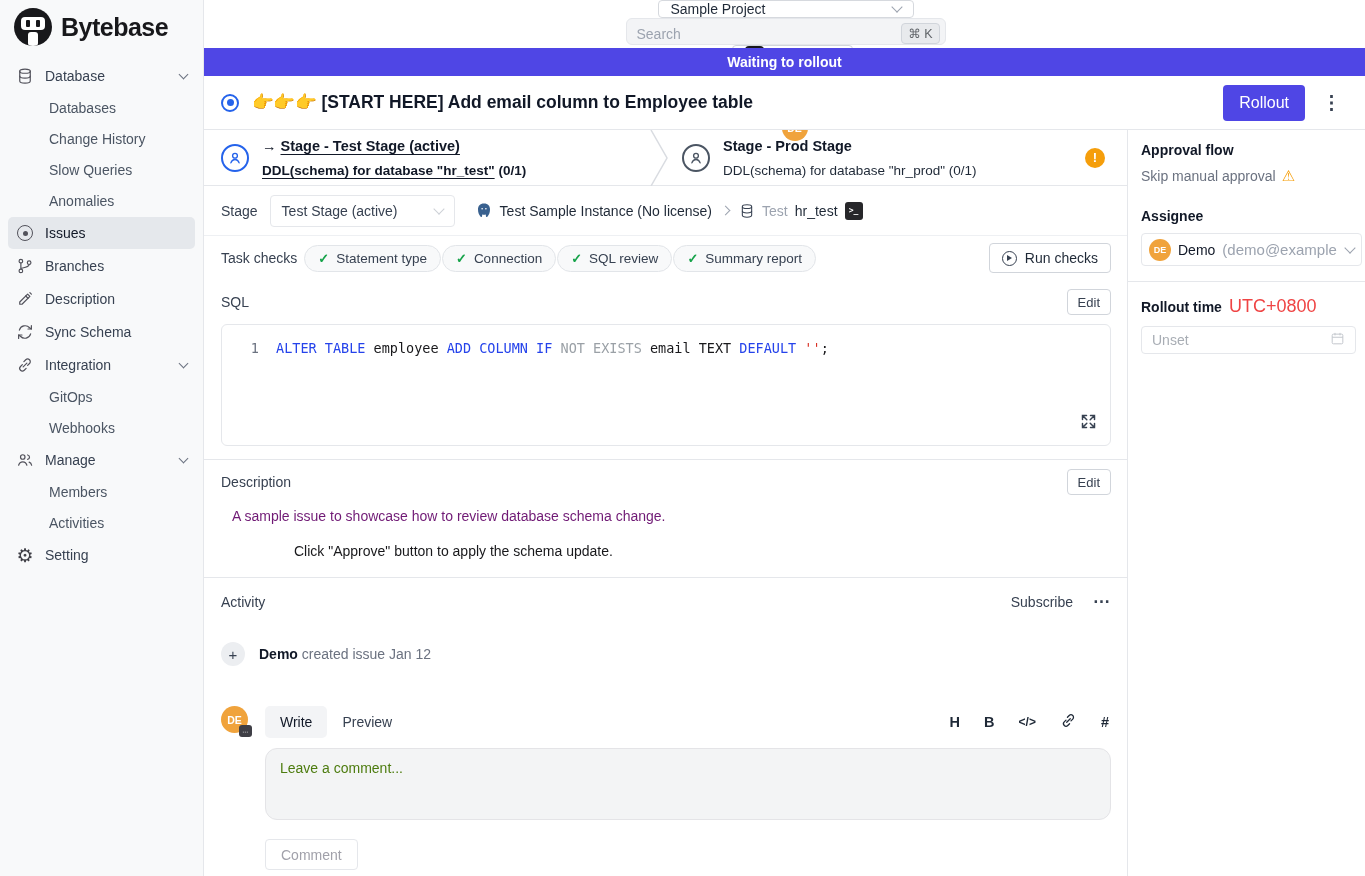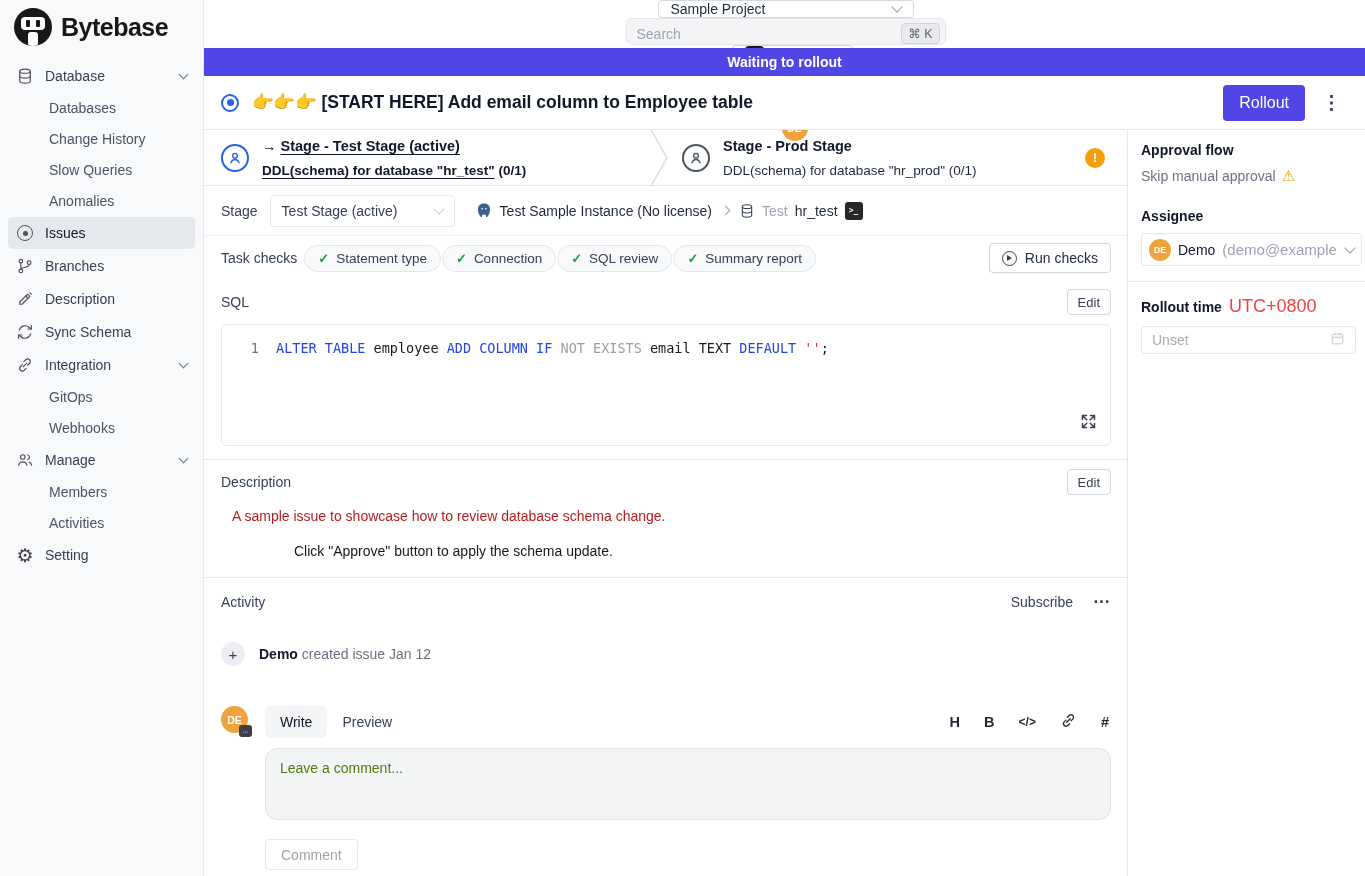--- a/index.html
+++ b/index.html
@@ -111,21 +111,21 @@
   .gutter{width:54px;text-align:right;padding-right:17px;color:#6b7280;flex:0 0 auto;}
   .tok-kw{color:#2543eb;}
   .tok-muted{color:#9aa0a6;}
   .tok-str{color:#d93025;}
   .tok-plain{color:#18181b;}
   .expand-ic{position:absolute;right:13px;bottom:11px;cursor:pointer;}
   .expand-ic svg{width:17px;height:17px;stroke:#374151;fill:none;stroke-width:1.5;stroke-linecap:round;}
 
   
   .desc-section{padding:9px 16px 18px 17px;border-bottom:1px solid #e5e7eb;}
-  .desc-line1{margin:13px 0 0 11px;font-size:14px;color:#b91c1c;}
+  .desc-line1{margin:13px 0 0 11px;font-size:14px;color:#701a75;}
   .desc-line2{margin:19px 0 0 73px;font-size:14px;color:#18181b;}
 
   
   .activity-section{padding:13px 16px 0 17px;}
   .act-head{display:flex;align-items:center;}
   .act-right{margin-left:auto;display:flex;align-items:center;gap:20px;}
   .subscribe{font-size:14px;color:#374151;cursor:pointer;}
   .more-h{font-size:17px;color:#374151;font-weight:700;cursor:pointer;letter-spacing:1px;}
   .act-item{display:flex;align-items:center;gap:14px;margin-top:30px;}
   .plus-circ{width:24px;height:24px;border-radius:50%;background:#eceef1;color:#374151;font-size:15px;display:flex;align-items:center;justify-content:center;}

